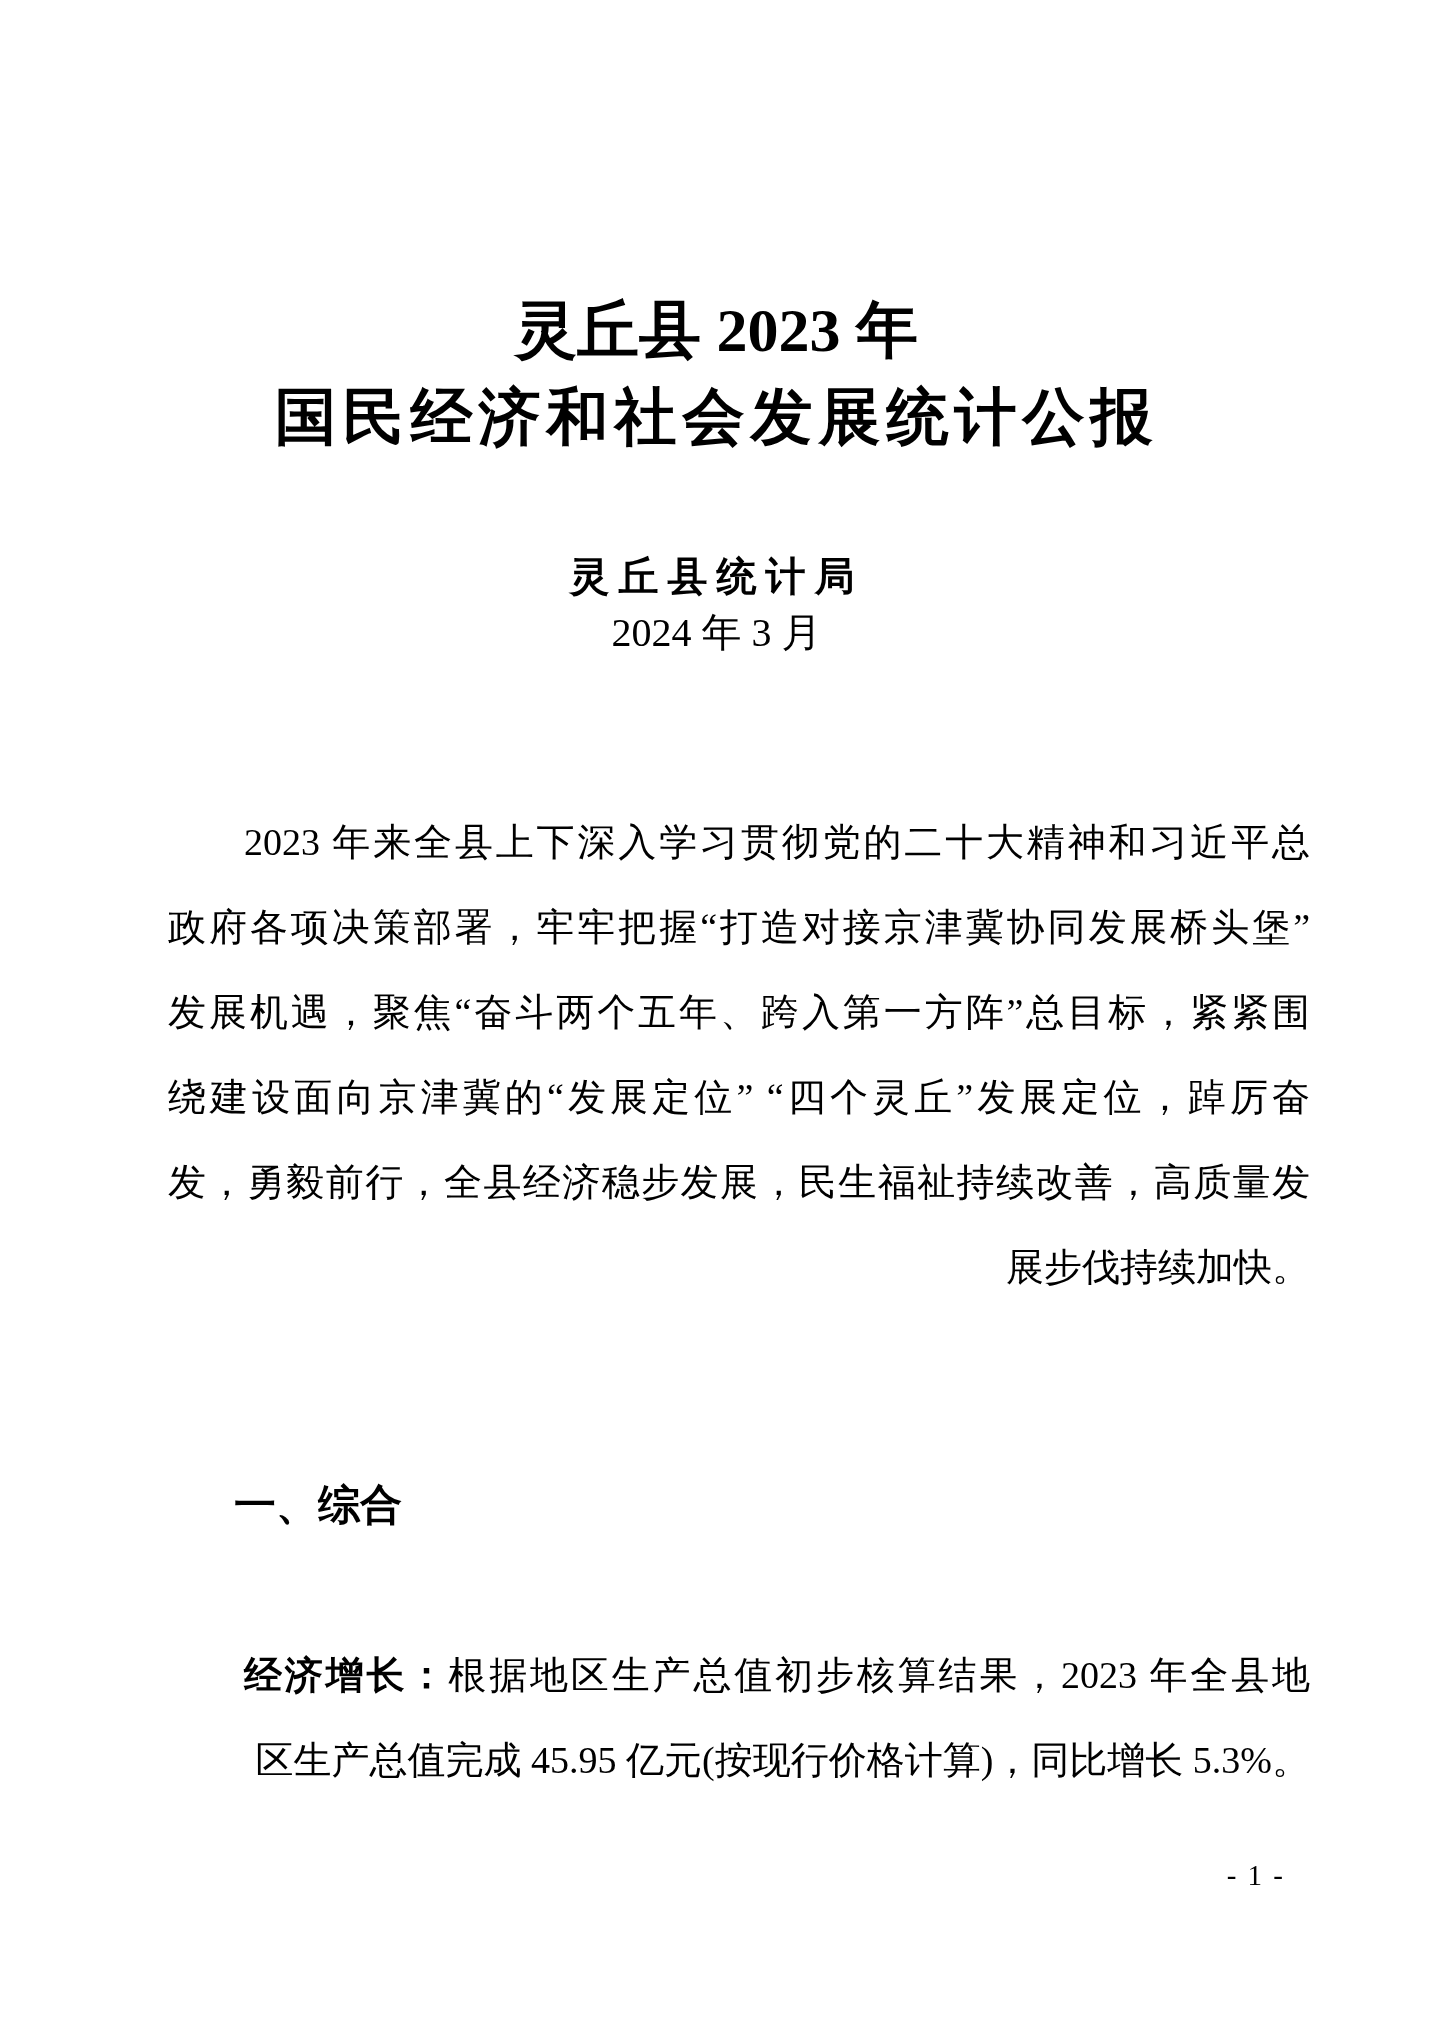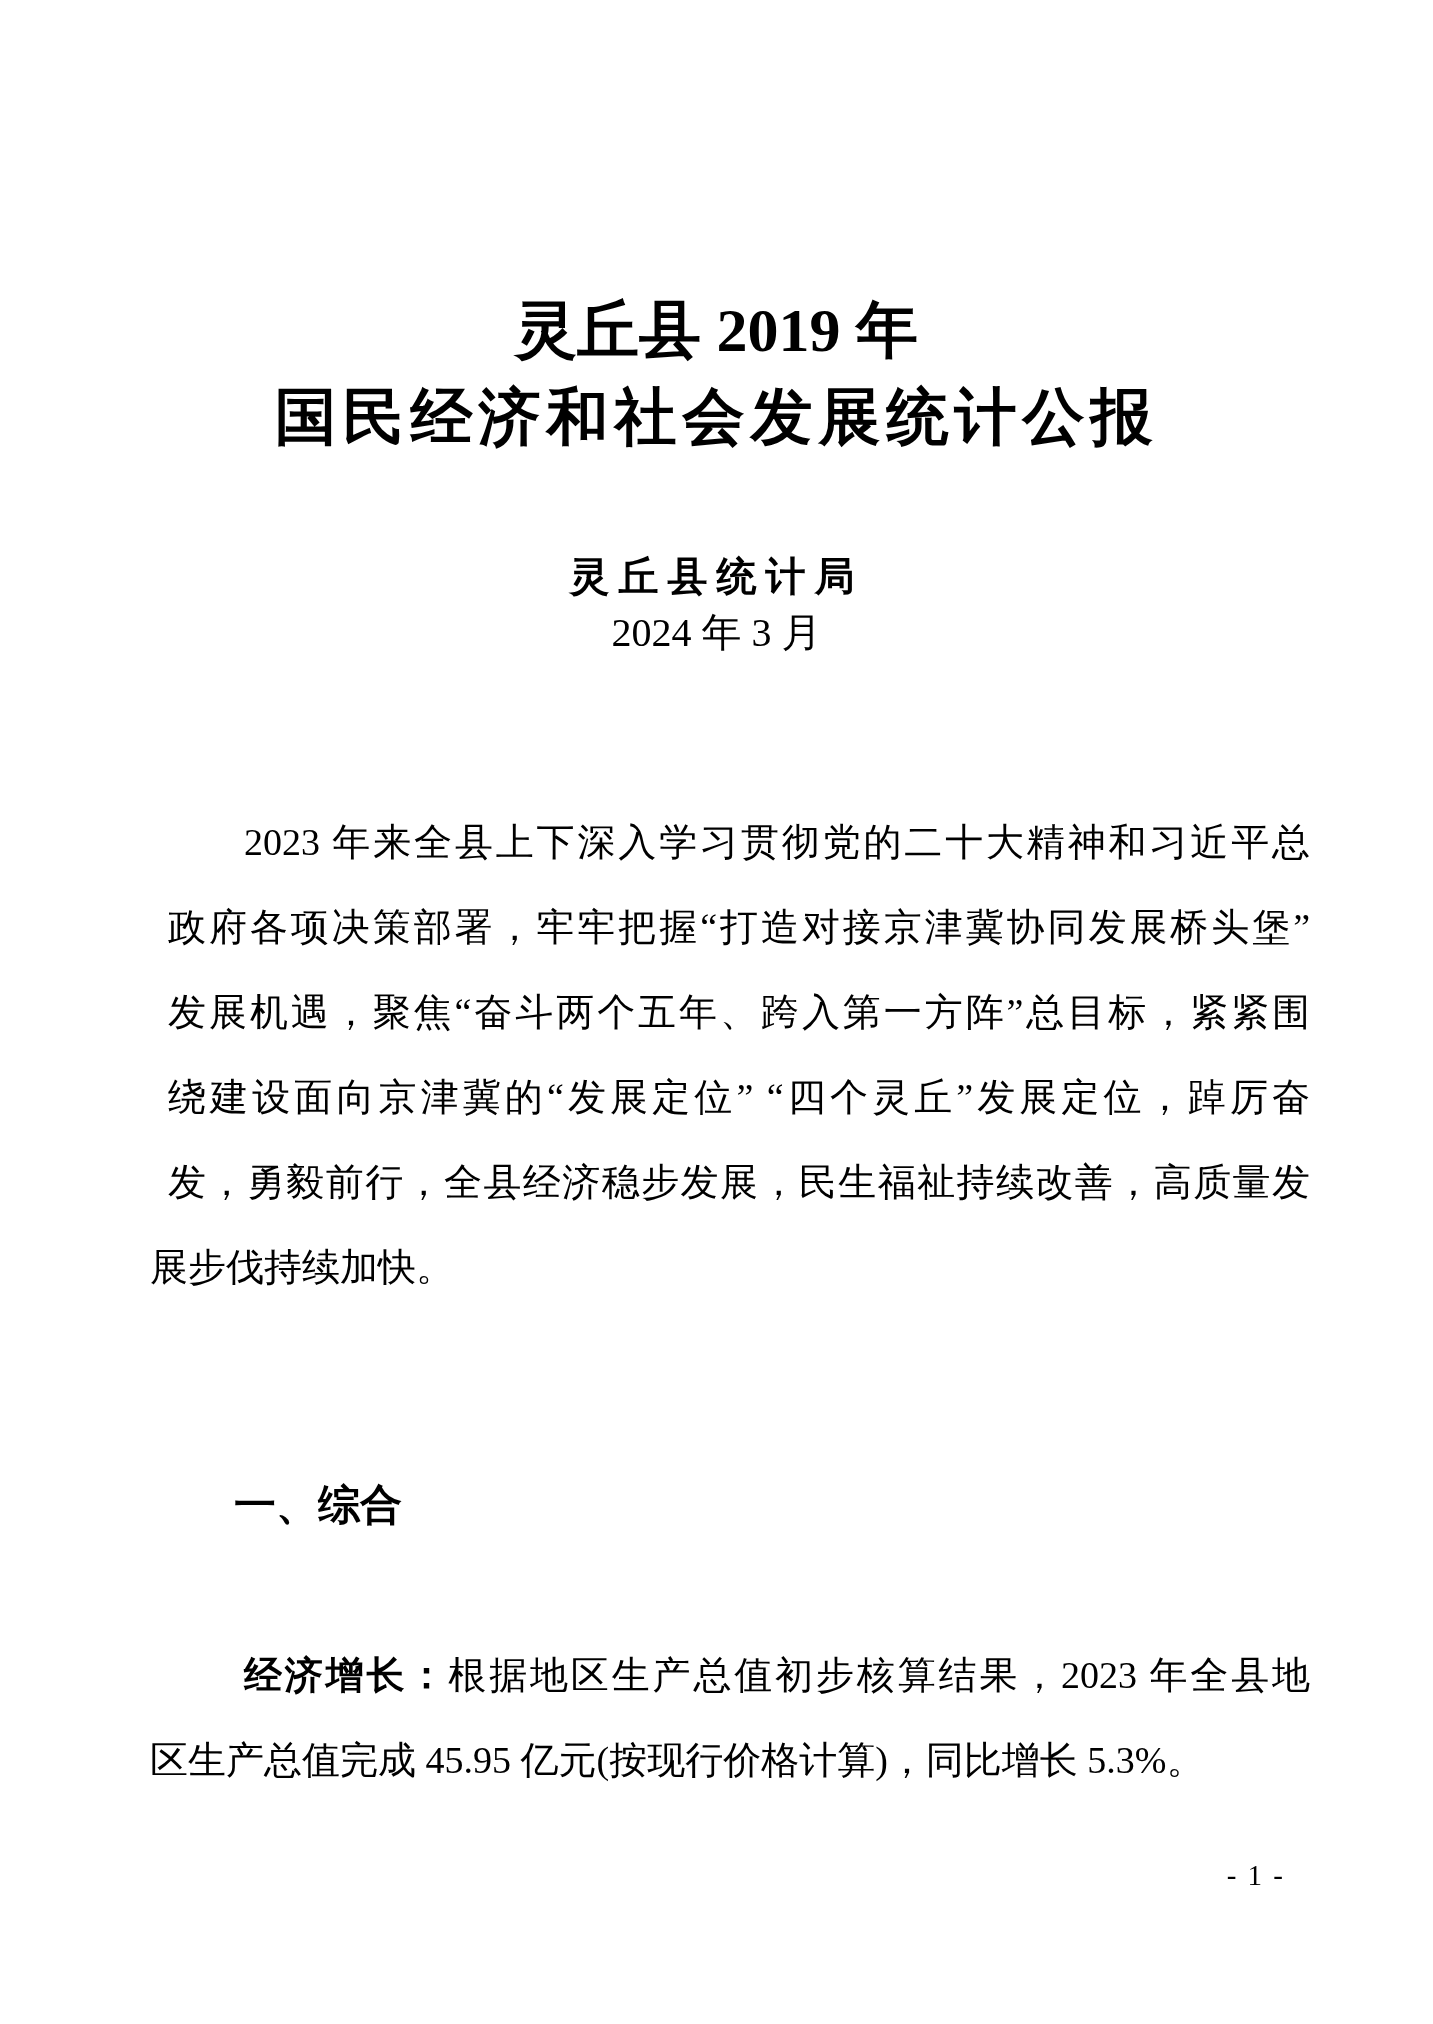--- a/index.html
+++ b/index.html
@@ -34,21 +34,21 @@
   .doc-subtitle .s-line{display:block;}
   .doc-subtitle .org{letter-spacing:9px;font-weight:bold;}
   
   .para{
     left:150px;width:1160px;
     font-size:38px;
     line-height:85px;
   }
   .para1{top:800px;}
   .para2{top:1633px;}
-  .line{height:85px;overflow:hidden;}
+  .line{height:85px;overflow:hidden;text-align:right;}
   .j{text-align:justify;text-align-last:justify;margin-left:18px;}
   .ind{padding-left:76px;}
   
   .sec-heading{
     top:1476px;left:150px;width:1160px;
     padding-left:84px;
     box-sizing:border-box;
     font-family:"Liberation Sans","DejaVu Sans",sans-serif;
     font-weight:bold;
     font-size:42px;
@@ -64,21 +64,21 @@
     font-size:29px;
     letter-spacing:2px;
   }
 </style>
 </head>
 <body>
 
 <div class="page">
 
   <h1 class="abs doc-title">
-    <span class="t-line t1">灵丘县 2019 年</span>
+    <span class="t-line t1">灵丘县 2023 年</span>
     <span class="t-line t2">国民经济和社会发展统计公报</span>
   </h1>
 
   <div class="abs doc-subtitle">
     <span class="s-line org">灵丘县统计局</span>
     <span class="s-line date">2024 年 3 月</span>
   </div>
 
   <div class="abs para para1">
     <div class="line j ind">2023 年来全县上下深入学习贯彻党的二十大精神和习近平总</div>

